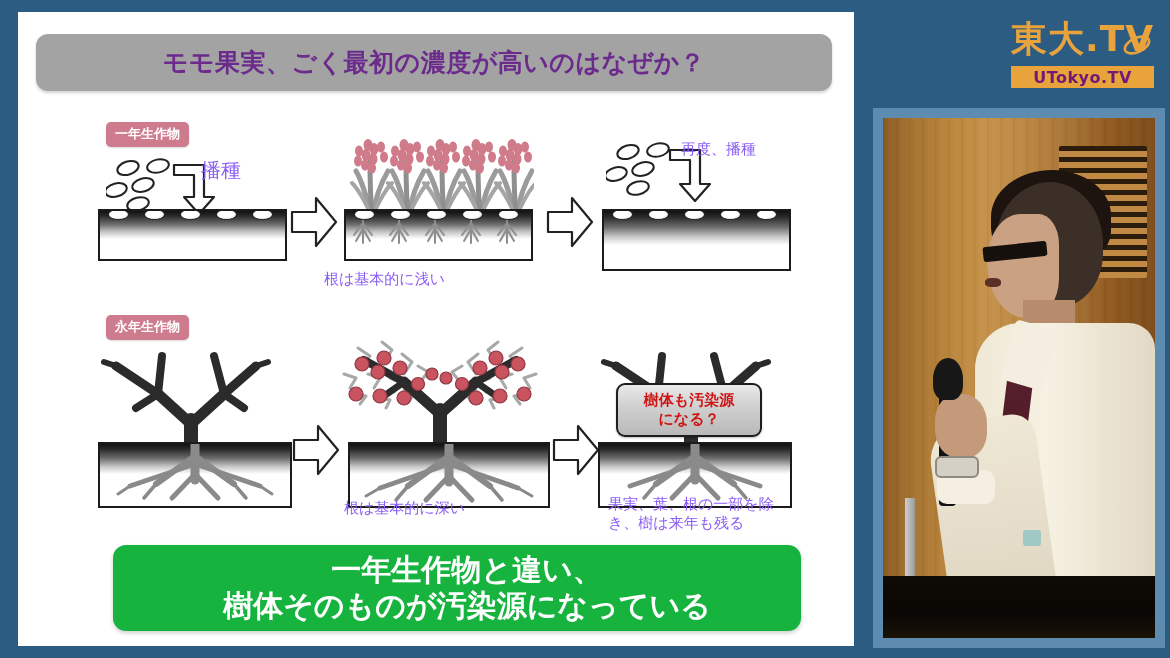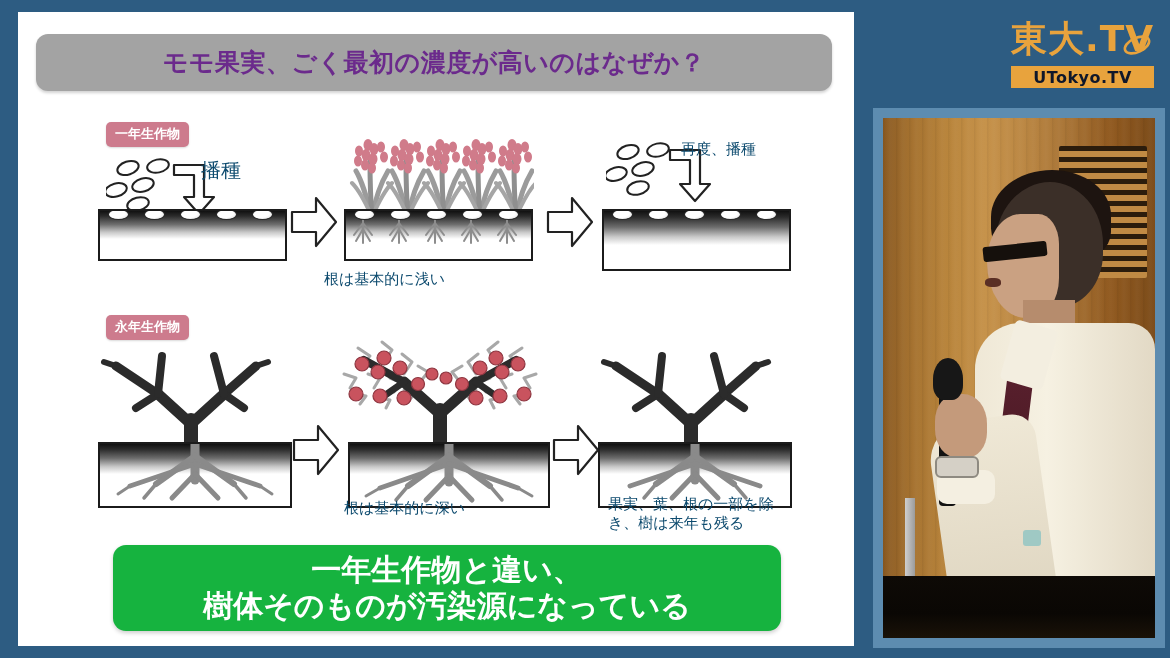--- a/index.html
+++ b/index.html
@@ -32,21 +32,21 @@
   .tag{
     position:absolute;background:#cd7b8d;border-radius:5px;
     color:#ffffff;font-size:13px;font-weight:bold;
     padding:3px 9px 4px 9px;white-space:nowrap;
     box-shadow:0 1px 2px rgba(0,0,0,.15);
   }
   #tag-annual{left:88px;top:110px;}
   #tag-perennial{left:88px;top:303px;}
 
   
-  .cap{position:absolute;color:#0c4a6e;font-size:15px;line-height:1.25;white-space:pre-line;}
+  .cap{position:absolute;color:#8b5cf6;font-size:15px;line-height:1.25;white-space:pre-line;}
   #cap-sow{left:183px;top:146px;font-size:20px;}
   #cap-resow{left:663px;top:128px;font-size:15px;}
   #cap-shallow{left:306px;top:258px;}
   #cap-deep{left:306px;top:487px;margin-left:20px;}
   #cap-remain{left:568px;top:483px;width:200px;margin-left:22px;}
 
   
   .soil{position:absolute;border:2px solid #1b1b1b;background:#ffffff;overflow:hidden;}
   .soil .grad{
     position:absolute;left:0;right:0;top:0;
@@ -73,20 +73,21 @@
   #bubble-soil{left:617px;top:211px;width:124px;height:48px;}
   #bubble-tree{left:598px;top:371px;width:142px;height:50px;}
 
   
   #green-banner{
     position:absolute;left:95px;top:533px;width:668px;height:86px;
     background:#16b33f;border-radius:13px;
     display:flex;flex-direction:column;align-items:center;justify-content:center;
     color:#ffffff;font-weight:bold;font-size:30px;line-height:1.2;
     box-shadow:0 2px 4px rgba(0,0,0,.2);
+    padding-left:20px;
   }
 
   
   #video-panel{
     position:absolute;left:873px;top:108px;width:292px;height:540px;
     background:#5d8cb0;padding:10px;box-sizing:border-box;
   }
   #video-frame{
     position:absolute;left:883px;top:118px;width:272px;height:520px;
     overflow:hidden;background:#8a5f2a;
@@ -152,21 +153,21 @@
 
   
   #logo{position:absolute;right:10px;top:14px;width:155px;height:78px;}
   #logo-main{
     position:absolute;left:0;top:0;width:100%;height:50px;
     color:#e8a33d;font-size:36px;font-weight:bold;letter-spacing:1px;
     display:flex;align-items:center;justify-content:center;white-space:nowrap;
   }
   #logo-sub{
     position:absolute;left:6px;top:52px;width:143px;height:22px;
-    background:#e8a33d;color:#0f172a;font-size:16px;font-weight:bold;
+    background:#e8a33d;color:#701a75;font-size:16px;font-weight:bold;
     display:flex;align-items:center;justify-content:center;letter-spacing:.5px;
   }
   .logo-swirl{position:absolute;right:8px;top:16px;width:30px;height:30px;}
 </style>
 </head>
 <body>
 
 <div id="slide">
   <div id="slide-inner">
 
@@ -415,20 +416,22 @@
           <path d="M95 12 L134 40" stroke-width="6"></path>
           <path d="M95 20 L30 42" stroke-width="5"></path>
           <path d="M95 20 L160 42" stroke-width="5"></path>
           <path d="M95 30 L72 54" stroke-width="5"></path>
           <path d="M95 30 L118 54" stroke-width="5"></path>
           <path d="M56 40 L44 54" stroke-width="3.5"></path>
           <path d="M134 40 L146 54" stroke-width="3.5"></path>
         </g>
       </svg>
     </div>
+    <div class="bubble" id="bubble-tree">樹体も汚染源
+になる？</div>
     <div class="cap" id="cap-remain">果実、葉、根の一部を除
 き、樹は来年も残る</div>
 
     <div id="green-banner">
       <span>一年生作物と違い、</span>
       <span>樹体そのものが汚染源になっている</span>
     </div>
 
   </div>
 </div>

